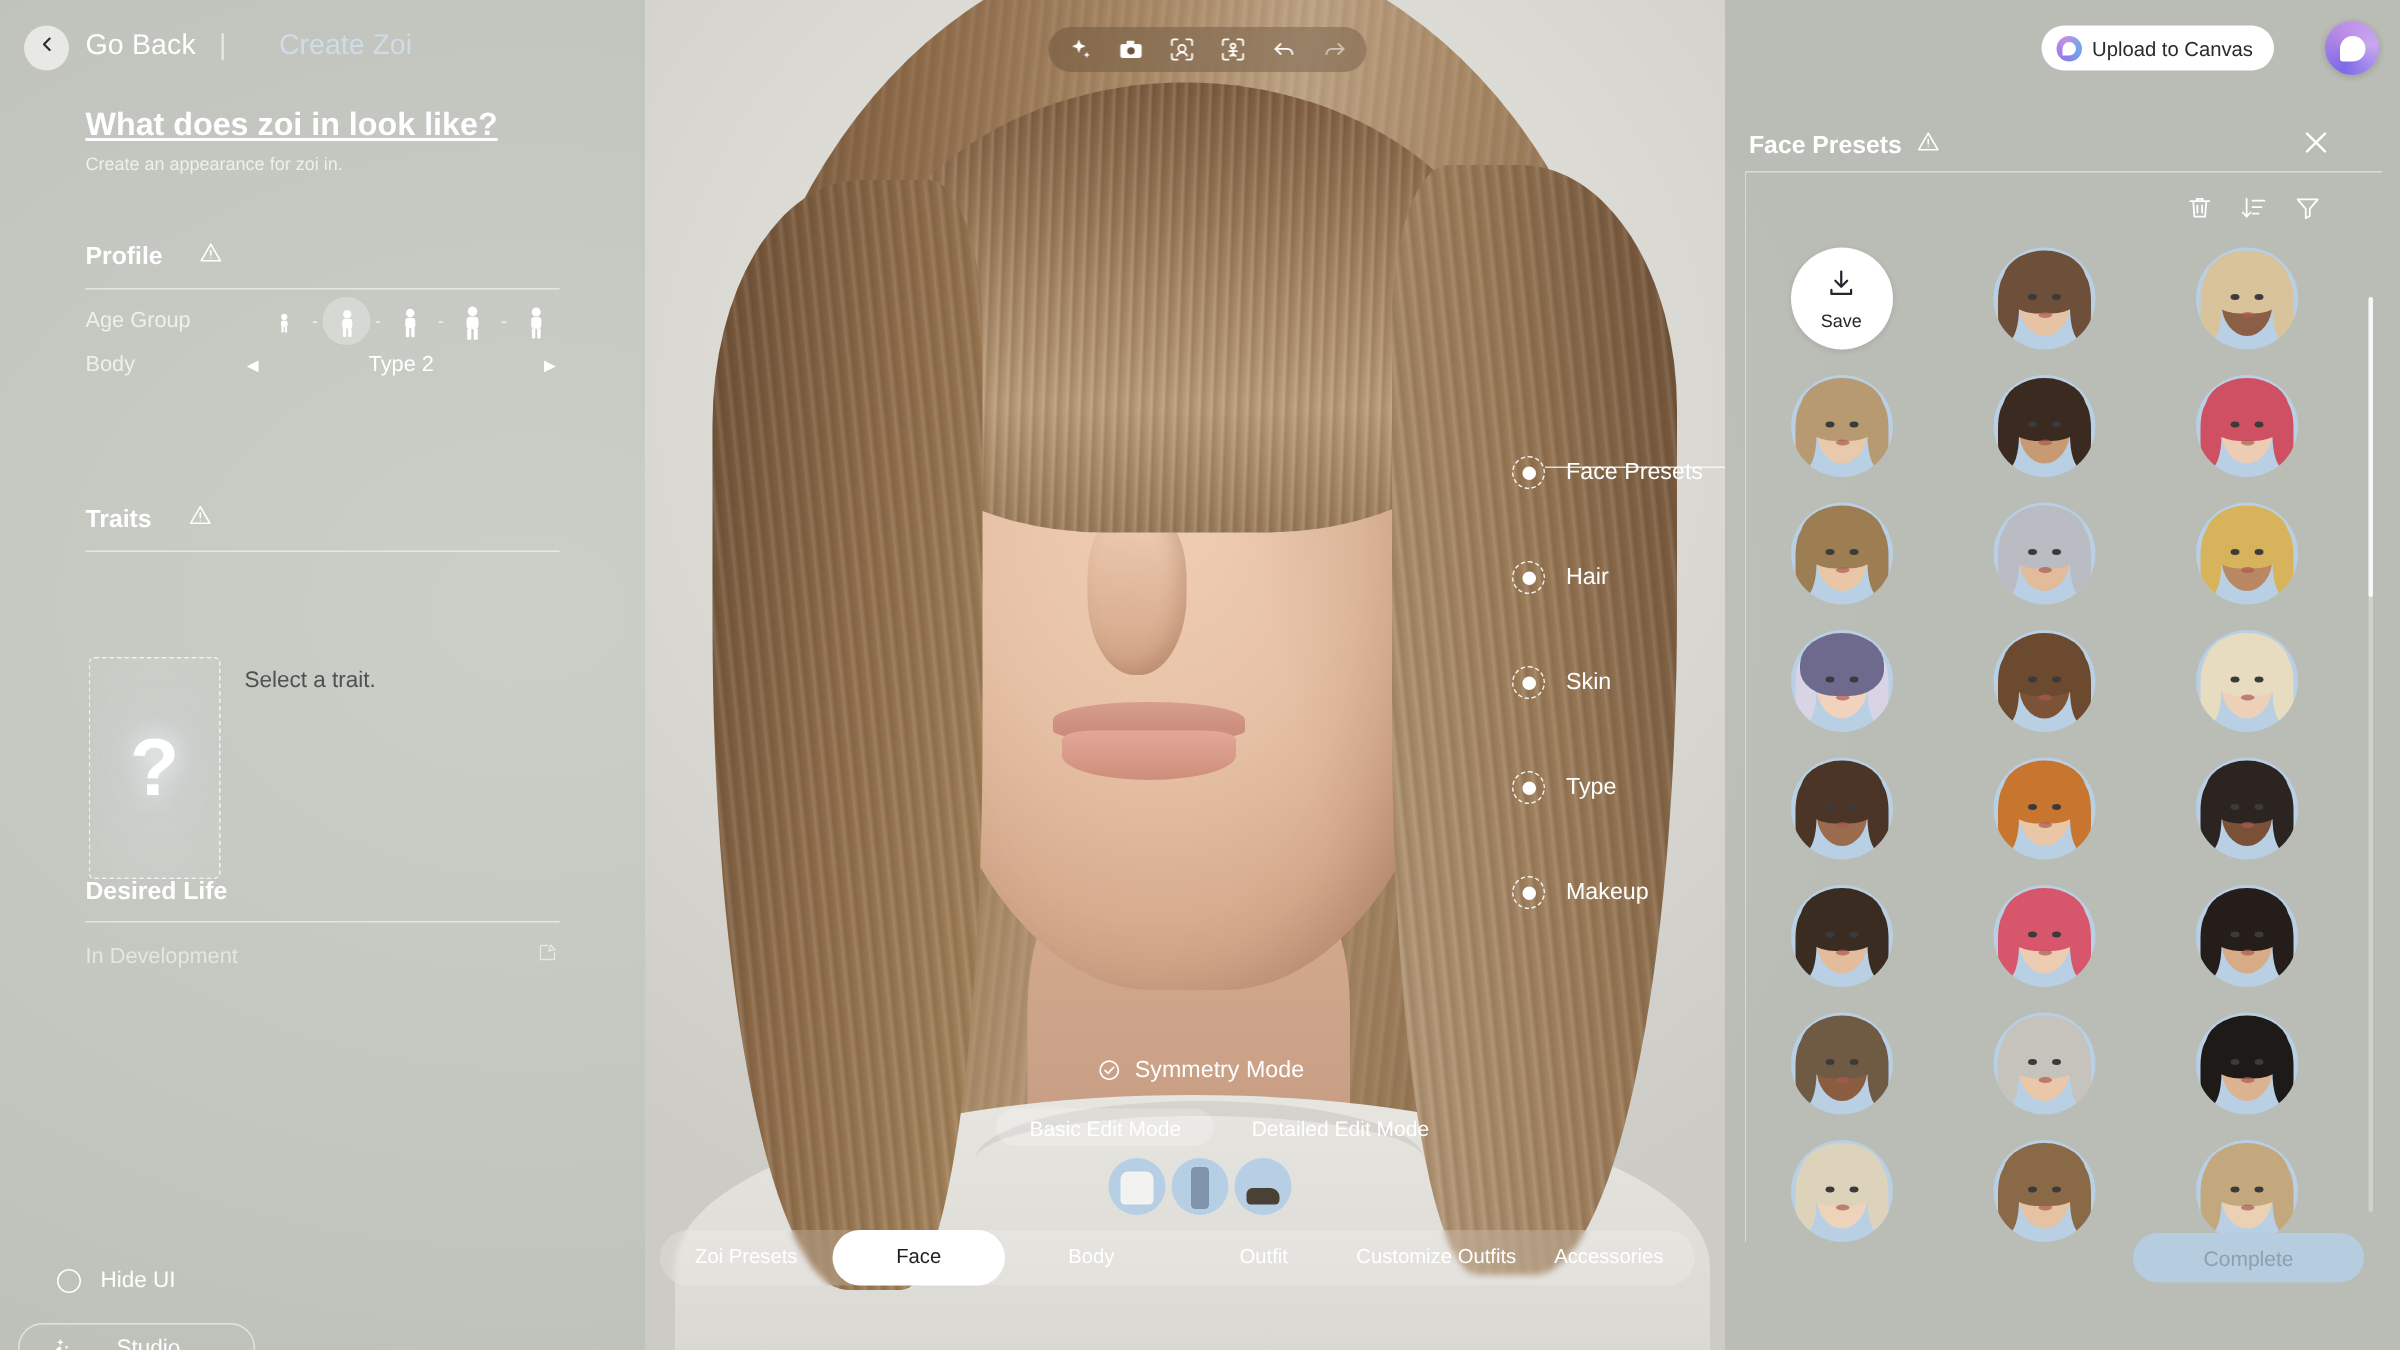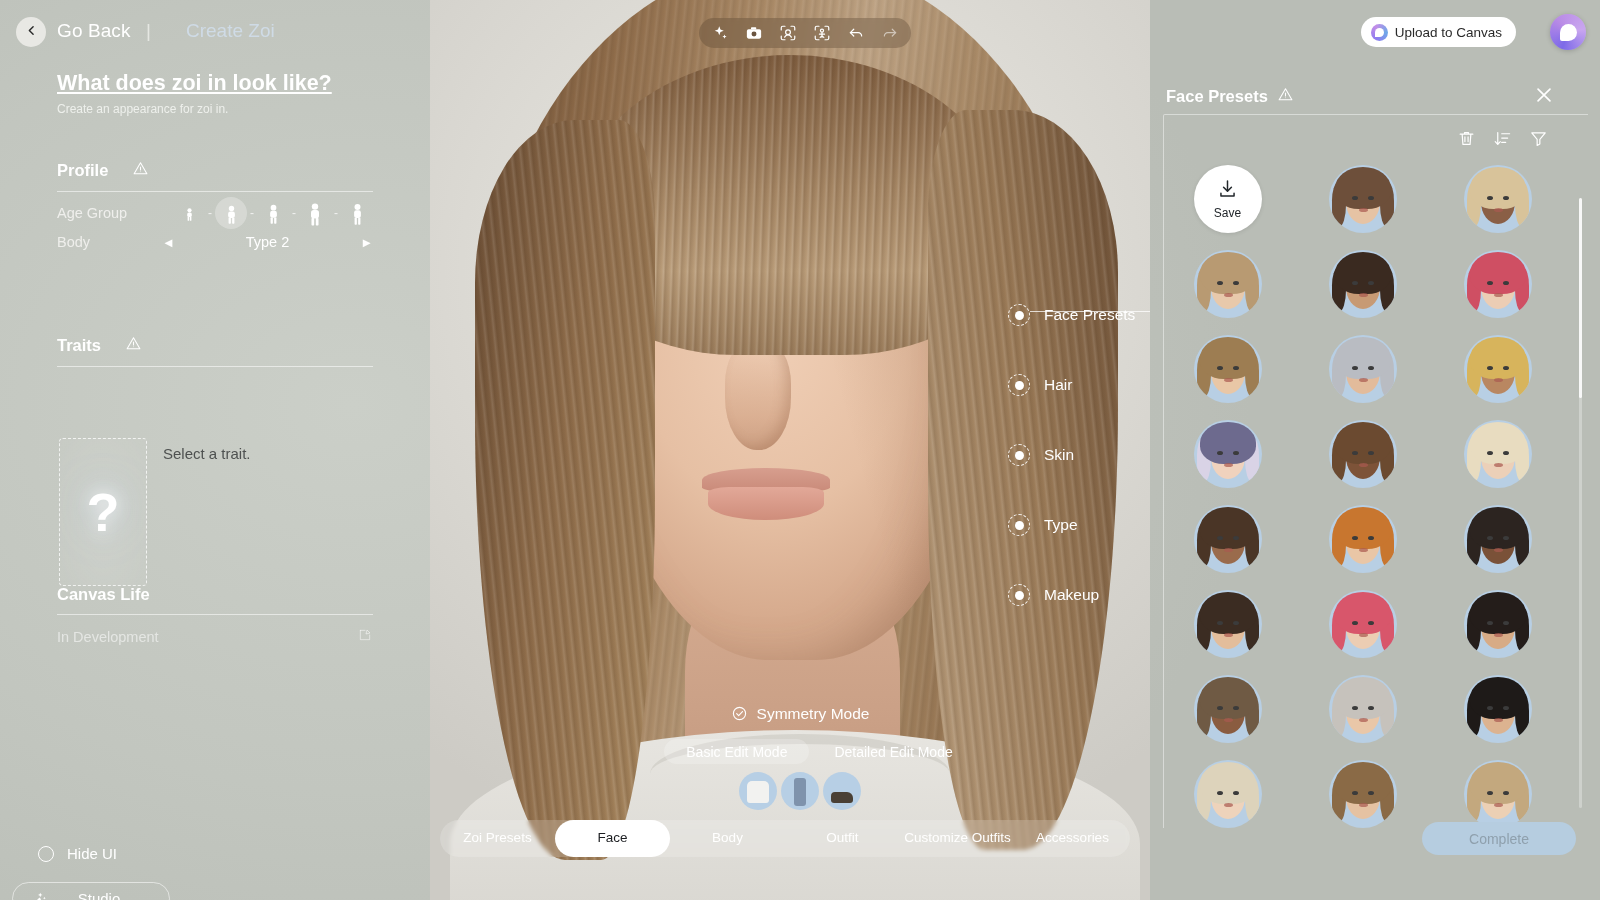--- a/index.html
+++ b/index.html
@@ -497,21 +497,21 @@
       </div>
       <div class="sec-rule"></div>
     </div>
     <div class="trait-card" style="top:378px;">
       <span class="qmark">?</span>
     </div>
     <div class="trait-text" style="top:385px;">Select a trait.</div>
 
     <div class="sec" style="top:525px;">
       <div class="sec-head">
-        <span class="t">Canvas Life</span>
+        <span class="t">Desired Life</span>
       </div>
       <div class="sec-rule"></div>
       <div class="dl-val">
         <span class="txt">In Development</span>
         <span>
           <svg viewBox="0 0 24 24">
               <path d="M5 5h7M5 5v14h14v-7" stroke-linecap="round" stroke-linejoin="round"></path>
               <path d="M15 4.5l4.5 4.5-6 1.5 1.5-6z" stroke-linejoin="round"></path>
             </svg>
         </span>

